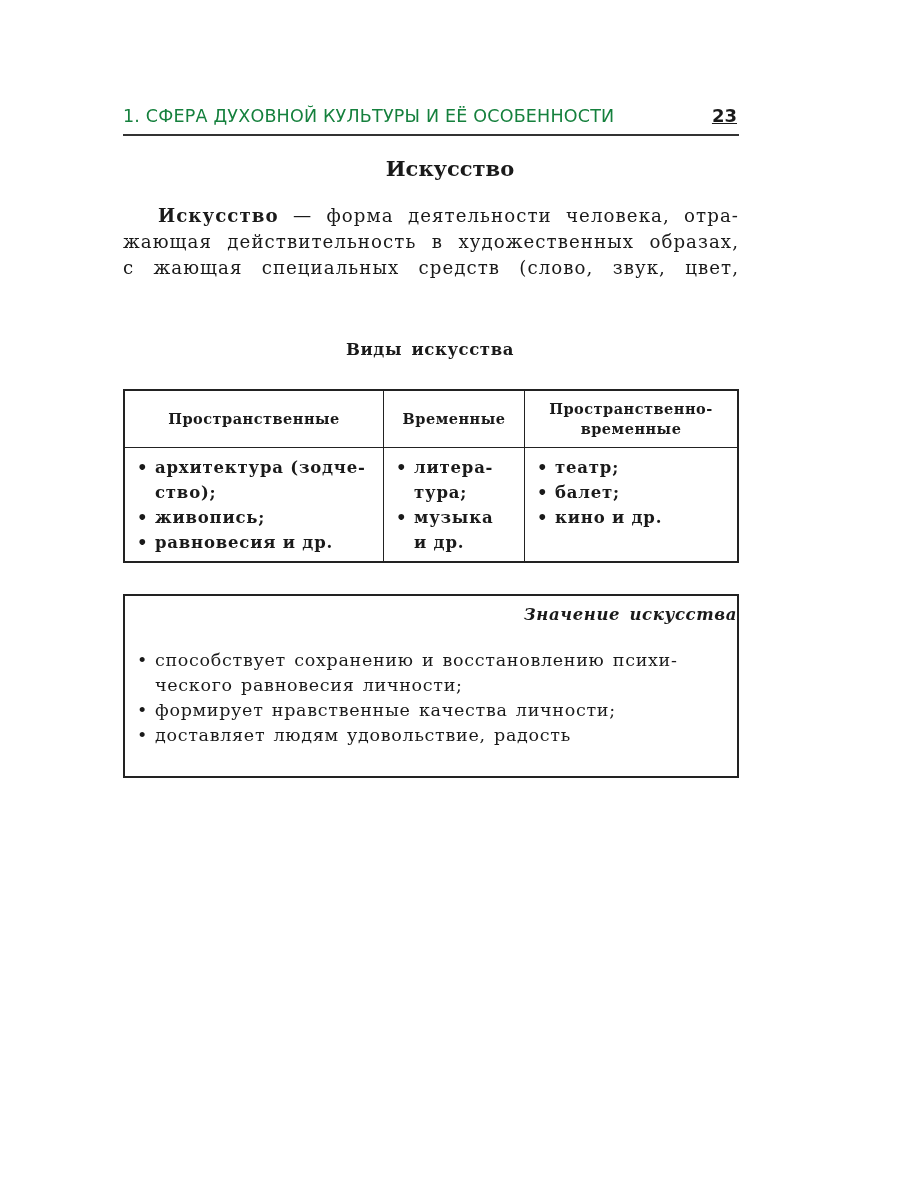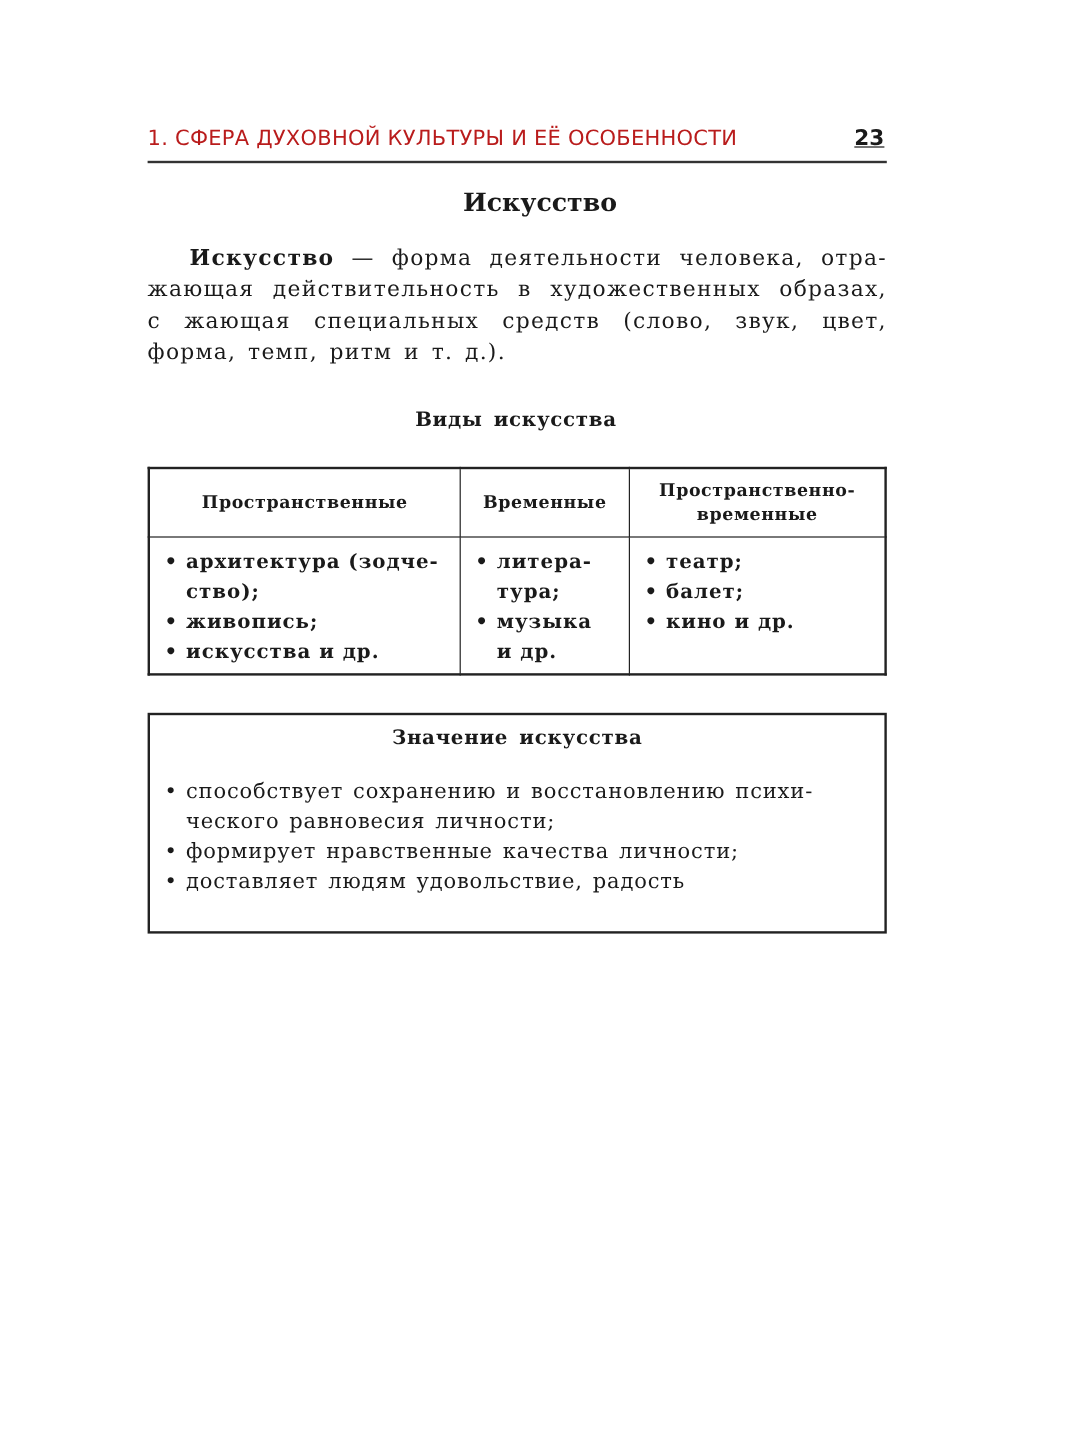--- a/index.html
+++ b/index.html
@@ -1,71 +1,70 @@
 <!DOCTYPE html>
 <html><head>
 <meta charset="utf-8">
 <style>
   html, body { margin:0; padding:0; }
   body { width:900px; height:1200px; background:#ffffff; position:relative; overflow:hidden; color:#1a1a1a; }
   .header { position:absolute; left:123px; top:104px; width:616px; height:30px; border-bottom:2px solid #333; font-family:"DejaVu Sans", sans-serif; }
-  .header .chapter { position:absolute; left:0; top:2px; font-size:17.5px; letter-spacing:0.2px; color:#b91c1c; }
+  .header .chapter { position:absolute; left:0; top:2px; font-size:17.5px; letter-spacing:0.2px; color:#15803d; }
   .header .page-num { position:absolute; right:2px; top:1px; font-size:18px; font-weight:bold;text-decoration:underline; }
   .serif { font-family:"DejaVu Serif", serif; }
   .title { position:absolute; left:0; width:900px; top:156px; text-align:center; font-size:21px; font-weight:bold; }
   .para { position:absolute; left:123px; width:616px; top:203px; font-size:18.2px; line-height:26px; letter-spacing:1.05px; word-spacing:3px; text-align:justify; }
   .para .line { display:block; text-align:justify; text-align-last:justify; white-space:nowrap; }
   .para .line.last { text-align-last:left; }
   .para .indent { padding-left:35px; }
   .para b { font-weight:bold; }
   .subtitle { position:absolute; left:0; width:860px; top:340px; text-align:center; font-size:16.5px; font-weight:bold; letter-spacing:0.6px; word-spacing:3px; }
   table.kinds { position:absolute; left:123px; top:389px; width:616px; border-collapse:collapse; border:2px solid #222; font-size:16.5px; }
   table.kinds th, table.kinds td { border:1.5px solid #222; vertical-align:top;font-weight:bold; }
   table.kinds th { height:56px; font-size:14.5px; font-weight:bold; text-align:center; vertical-align:middle; line-height:20px; letter-spacing:0.5px; padding:0 4px; }
   table.kinds td { padding:7px 6px 6px 12px; line-height:25px; letter-spacing:0.8px; }
   .c1 { width:250px; } .c2 { width:132px; }
   ul.bl { list-style:none; margin:0; padding:0; }
   ul.bl li { position:relative; padding-left:18px; }
   ul.bl li::before { content:"•"; position:absolute; left:0; top:0; }
   .box { position:absolute; left:123px; top:594px; width:612px; height:180px; border:2px solid #222; }
-  .box .box-title { text-align:center; margin-top:9px; font-size:16.5px; font-weight:bold; letter-spacing:0.6px; word-spacing:3px; }
+  .box .box-title { text-align:right; margin-top:9px; font-size:16.5px; font-weight:bold; letter-spacing:0.6px; word-spacing:3px;font-style:italic; }
   .box ul { position:absolute; left:12px; top:52px; width:594px; font-size:17.5px; line-height:25px; letter-spacing:0.7px; word-spacing:2px; }
 </style>
 </head>
 <body>
 
 <div class="header">
   <span class="chapter">1. СФЕРА ДУХОВНОЙ КУЛЬТУРЫ И ЕЁ ОСОБЕННОСТИ</span>
   <span class="page-num">23</span>
 </div>
 
 <div class="title serif">Искусство</div>
 
 <div class="para serif">
   <span class="line indent"><b>Искусство</b><span> — форма деятельности человека, отра-</span></span>
   <span class="line">жающая действительность в художественных образах,</span>
   <span class="line">с жающая специальных средств (слово, звук, цвет,</span>
-  <span class="line last">форма, темп, ритм и т. д.).</span>
 </div>
 
 <div class="subtitle serif">Виды искусства</div>
 
 <table class="kinds serif">
   <tbody>
       <tr>
     <th class="c1">Пространственные</th>
     <th class="c2">Временные</th>
     <th><span>Пространственно-</span><br><span>временные</span></th>
   </tr>
   <tr>
     <td>
       <ul class="bl">
         <li>архитектура (зодче-<br>ство);</li>
         <li>живопись;</li>
-        <li>искусства и др.</li>
+        <li>равновесия и др.</li>
       </ul>
     </td>
     <td>
       <ul class="bl">
         <li>литера-<br>тура;</li>
         <li>музыка<br>и др.</li>
       </ul>
     </td>
     <td>
       <ul class="bl">

